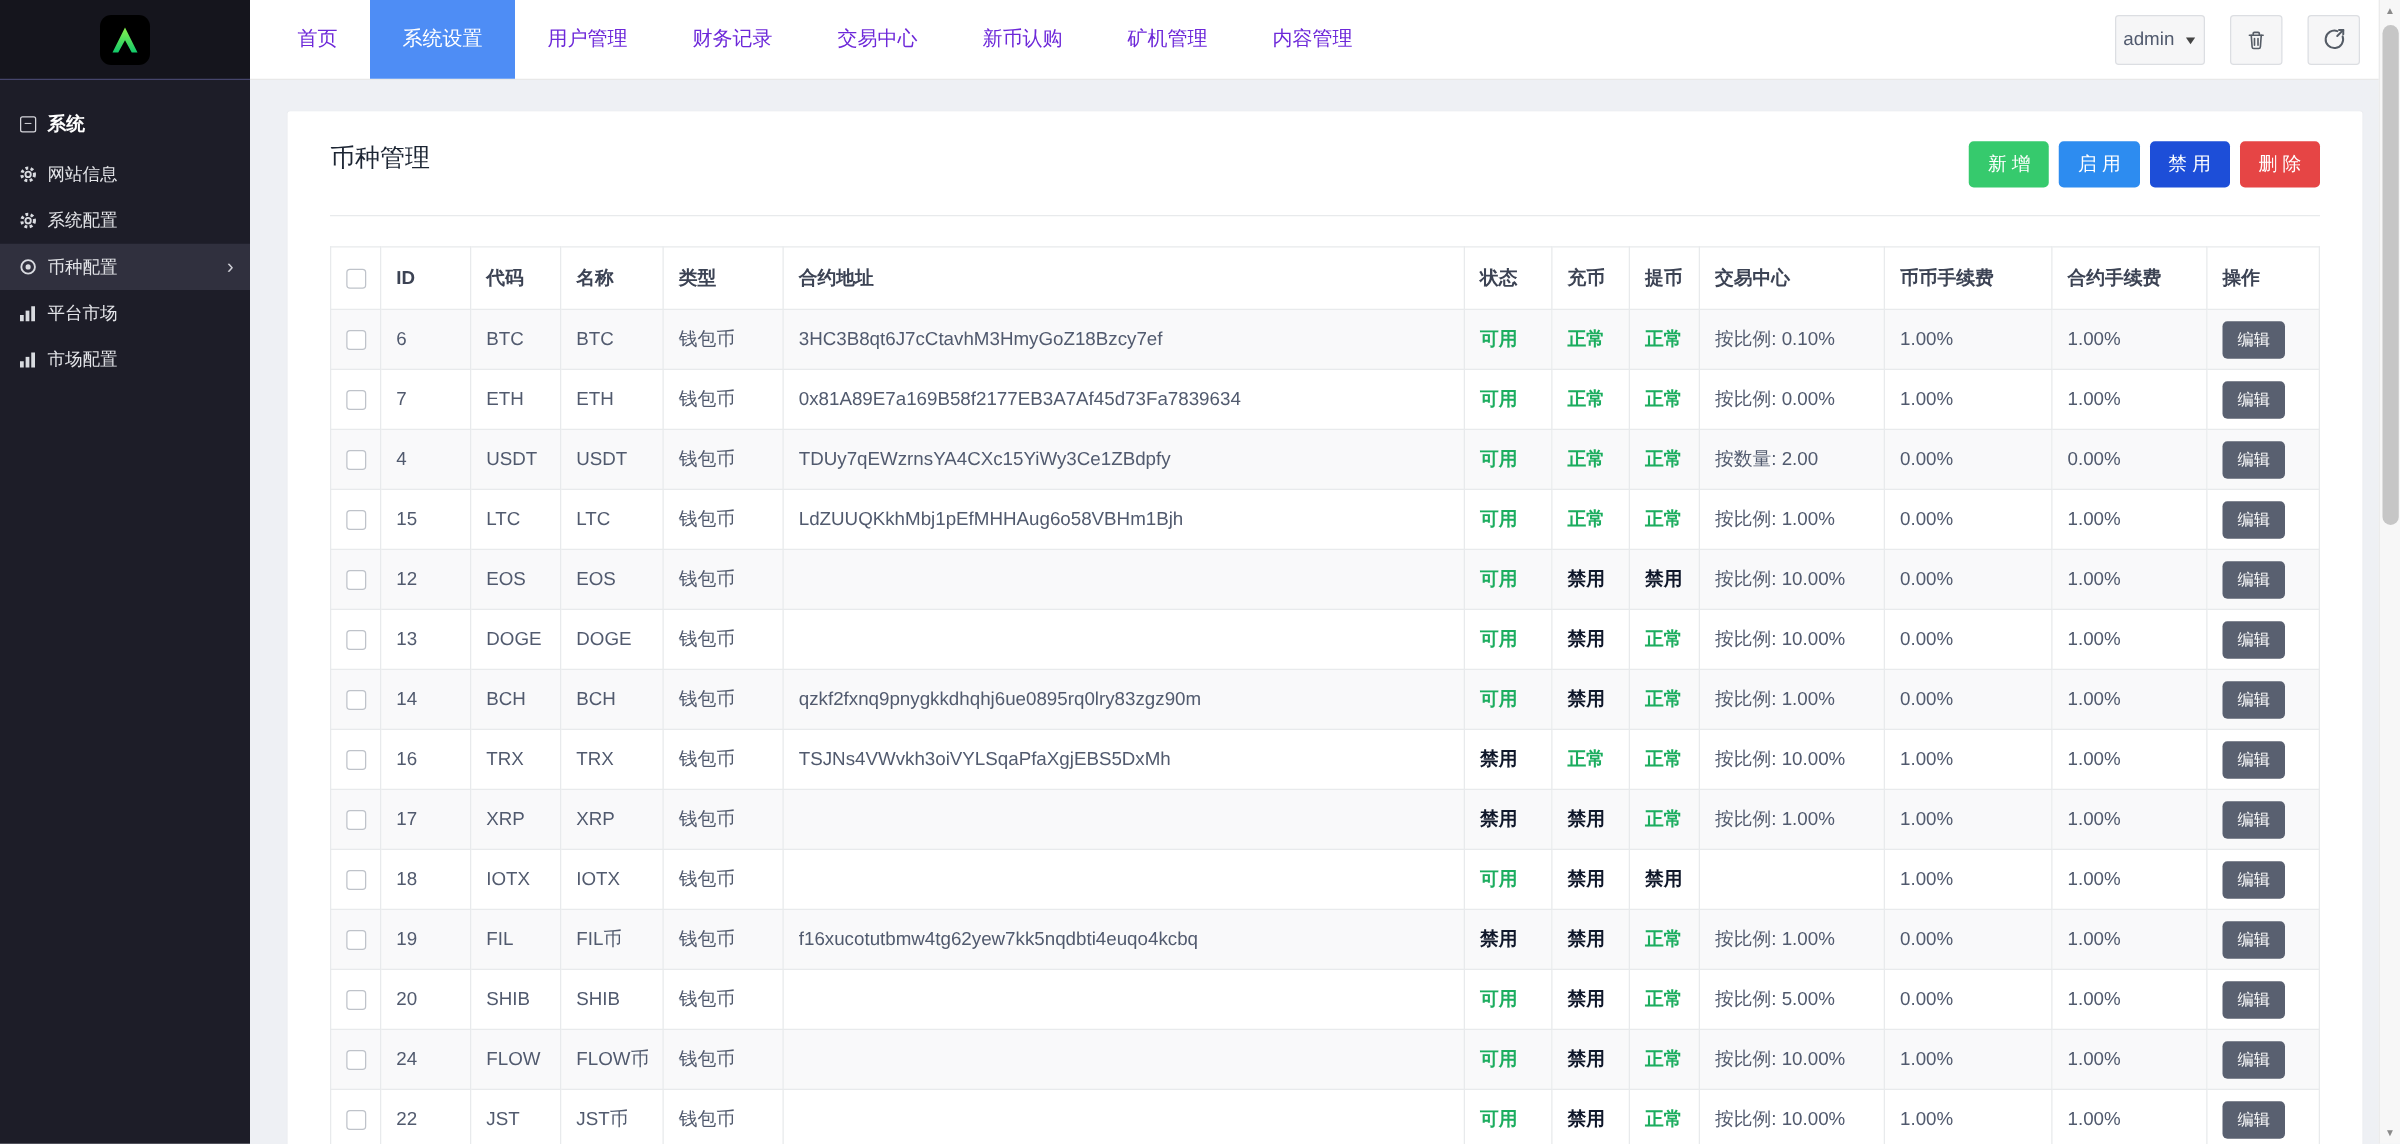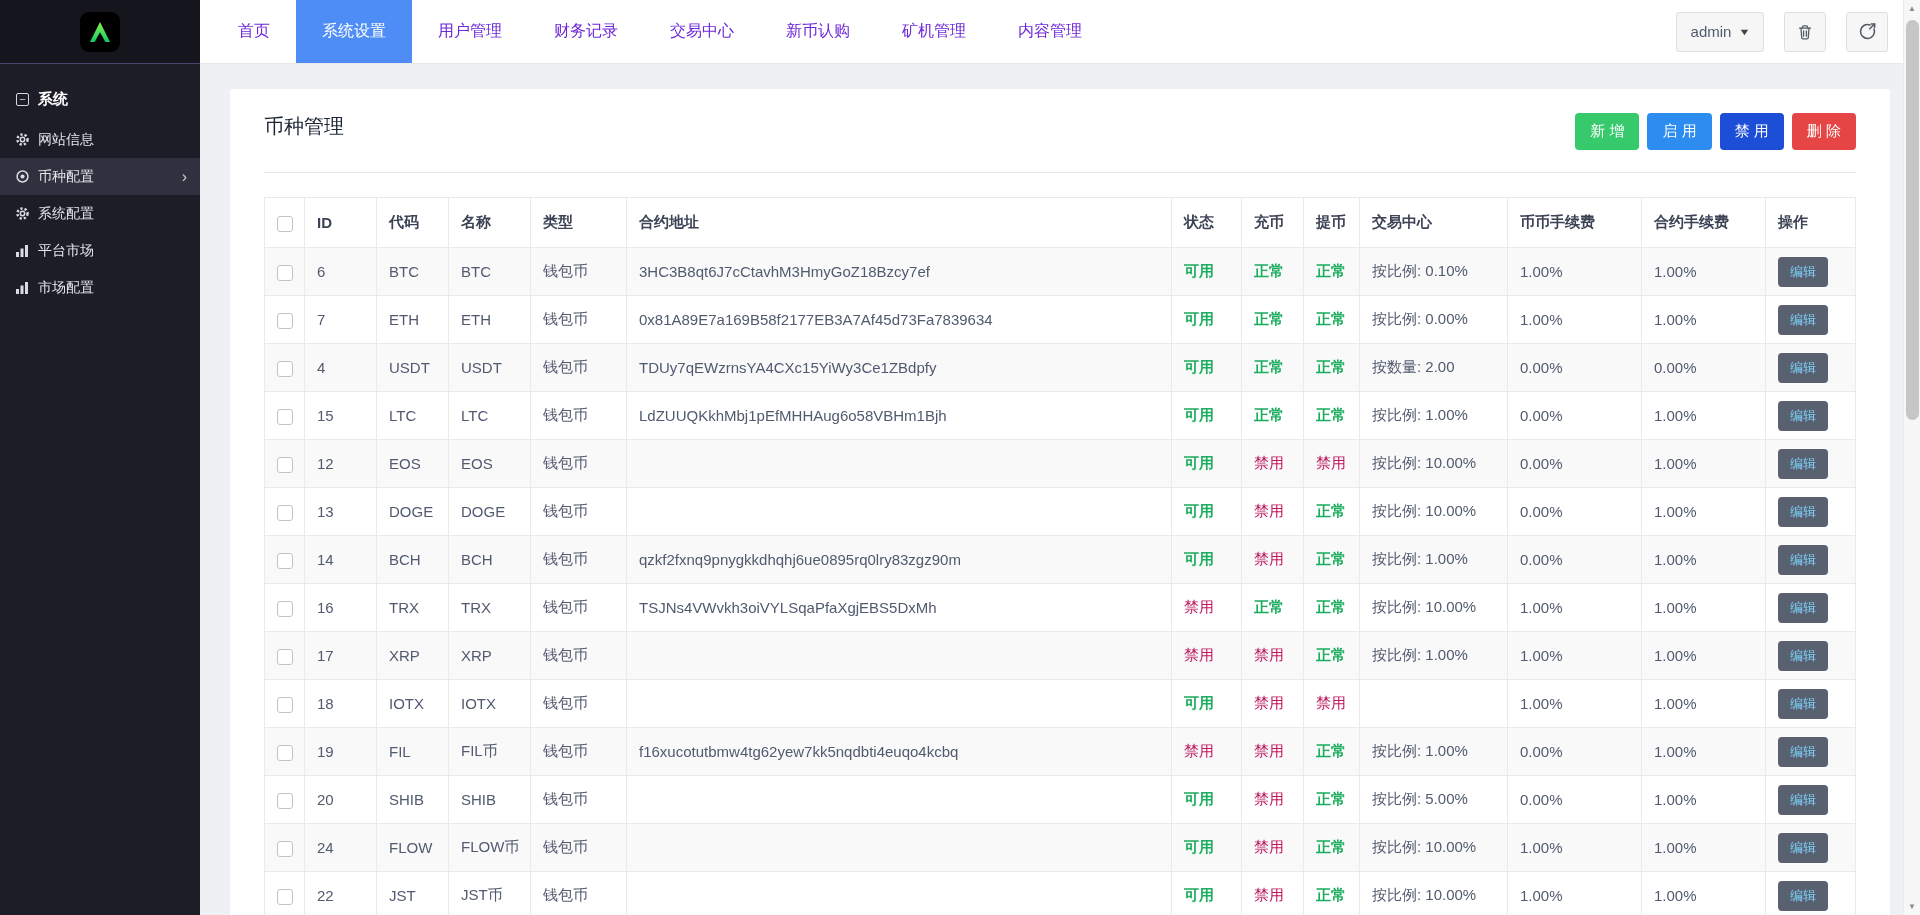--- a/index.html
+++ b/index.html
@@ -24,21 +24,21 @@
 
   
   .topbar{position:absolute;left:200px;top:0;right:0;height:64px;background:#ffffff;display:flex;
     align-items:center;border-bottom:1px solid #e8e8e8;z-index:5}
   .nav{display:flex;height:100%;margin-left:12px}
   .nav-tab{display:flex;align-items:center;padding:0 26px;font-size:16px;color:#6d28d9;cursor:pointer;height:100%}
   .nav-tab.active{background:#4e8df5;color:#fff}
   .topbar-right{margin-left:auto;display:flex;align-items:center;gap:20px;margin-right:32px}
   .tb-btn{height:40px;background:#f6f6f7;border:1px solid #dcdee2;border-radius:3px;display:flex;
     align-items:center;justify-content:center;color:#515a6e;cursor:pointer}
-  .admin-btn{width:88px;font-size:15px;gap:9px}
+  .admin-btn{width:72px;font-size:15px;gap:9px}
   .caret{font-size:9px;color:#444;transform:scaleX(1.4)}
   .icon-btn{width:42px}
 
   
   .main{position:absolute;left:200px;top:64px;right:0;bottom:0;padding:25px 30px 0 30px}
   .card{background:#fff;border-radius:2px;height:1100px;padding:0 34px;box-shadow:0 0 1px rgba(0,0,0,.04)}
   .card-head{display:flex;justify-content:space-between;padding-top:24px;padding-bottom:22px}
   .page-title{font-size:20px;color:#1c2533;font-weight:normal}
   .actions{display:flex;gap:8px}
   .act-btn{border:none;border-radius:4px;color:#fff;font-size:15px;padding:9px 15px;cursor:pointer}
@@ -50,22 +50,22 @@
 
   
   table{width:100%;border-collapse:collapse;table-layout:fixed;font-size:15px;color:#515a6e}
   th,td{border:1px solid #e8eaec;height:48px;padding:0 12px;text-align:left;overflow:hidden;white-space:nowrap}
   th{font-weight:bold;color:#3c4354;height:50px;background:#fff}
   tbody tr:nth-child(odd){background:#f9f9fa}
   .c-check{text-align:center;padding:0}
   input[type=checkbox]{appearance:none;-webkit-appearance:none;width:16px;height:16px;border:1px solid #bfc3ca;
     border-radius:3px;background:#fff;vertical-align:middle;cursor:pointer}
   .ok{color:#1cad5f;font-weight:bold}
-  .bad{color:#be185d;font-weight:normal}
-  .edit-btn{background:#596070;color:#7dd3fc;border:none;border-radius:4px;font-size:13px;padding:6px 12px;cursor:pointer}
+  .bad{color:#0f172a;font-weight:bold}
+  .edit-btn{background:#596070;color:#ffffff;border:none;border-radius:4px;font-size:13px;padding:6px 12px;cursor:pointer}
 
   
   .scrollbar{position:absolute;right:0;top:0;width:17px;height:915px;background:#f7f7f7;
     border-left:1px solid #ebebeb;z-index:10}
   .scroll-arrow{height:17px;display:flex;align-items:center;justify-content:center;font-size:8px;color:#8a8a8a}
   .scroll-arrow.bottom{position:absolute;bottom:0;left:0;right:0}
   .scroll-thumb{position:absolute;top:20px;left:2px;width:13px;height:400px;background:#c6c6c6;border-radius:7px}
 
   svg{display:block}
 </style>
@@ -95,39 +95,39 @@
     <div class="side-item">
       <span class="ico">
         <svg width="15" height="15" viewBox="0 0 16 16">
             <circle cx="8" cy="8" r="5.4" fill="none" stroke="#d9dbe0" stroke-width="2.6" stroke-dasharray="2.4 2.1"></circle>
             <circle cx="8" cy="8" r="2.3" fill="none" stroke="#d9dbe0" stroke-width="1.6"></circle>
           </svg>
       </span>
       <span>网站信息</span>
     </div>
 
+    <div class="side-item">
+      <span class="ico">
+        <svg width="15" height="15" viewBox="0 0 16 16">
+            <circle cx="8" cy="8" r="5.4" fill="none" stroke="#d9dbe0" stroke-width="2.6" stroke-dasharray="2.4 2.1"></circle>
+            <circle cx="8" cy="8" r="2.3" fill="none" stroke="#d9dbe0" stroke-width="1.6"></circle>
+          </svg>
+      </span>
+      <span>系统配置</span>
+    </div>
+
     <div class="side-item active">
       <span class="ico">
         <svg width="15" height="15" viewBox="0 0 16 16">
             <circle cx="8" cy="8" r="5.8" fill="none" stroke="#d9dbe0" stroke-width="1.6"></circle>
             <circle cx="8" cy="8" r="2.2" fill="#d9dbe0"></circle>
           </svg>
       </span>
       <span>币种配置</span>
       <span class="chev">›</span>
-    </div>
-
-    <div class="side-item">
-      <span class="ico">
-        <svg width="15" height="15" viewBox="0 0 16 16">
-            <circle cx="8" cy="8" r="5.4" fill="none" stroke="#d9dbe0" stroke-width="2.6" stroke-dasharray="2.4 2.1"></circle>
-            <circle cx="8" cy="8" r="2.3" fill="none" stroke="#d9dbe0" stroke-width="1.6"></circle>
-          </svg>
-      </span>
-      <span>系统配置</span>
     </div>
 
     <div class="side-item">
       <span class="ico">
         <svg width="14" height="14" viewBox="0 0 14 14">
             <rect x="1" y="8" width="3" height="5" fill="#d9dbe0"></rect>
             <rect x="5.5" y="4.5" width="3" height="8.5" fill="#d9dbe0"></rect>
             <rect x="10" y="1" width="3" height="12" fill="#d9dbe0"></rect>
           </svg>
       </span>

